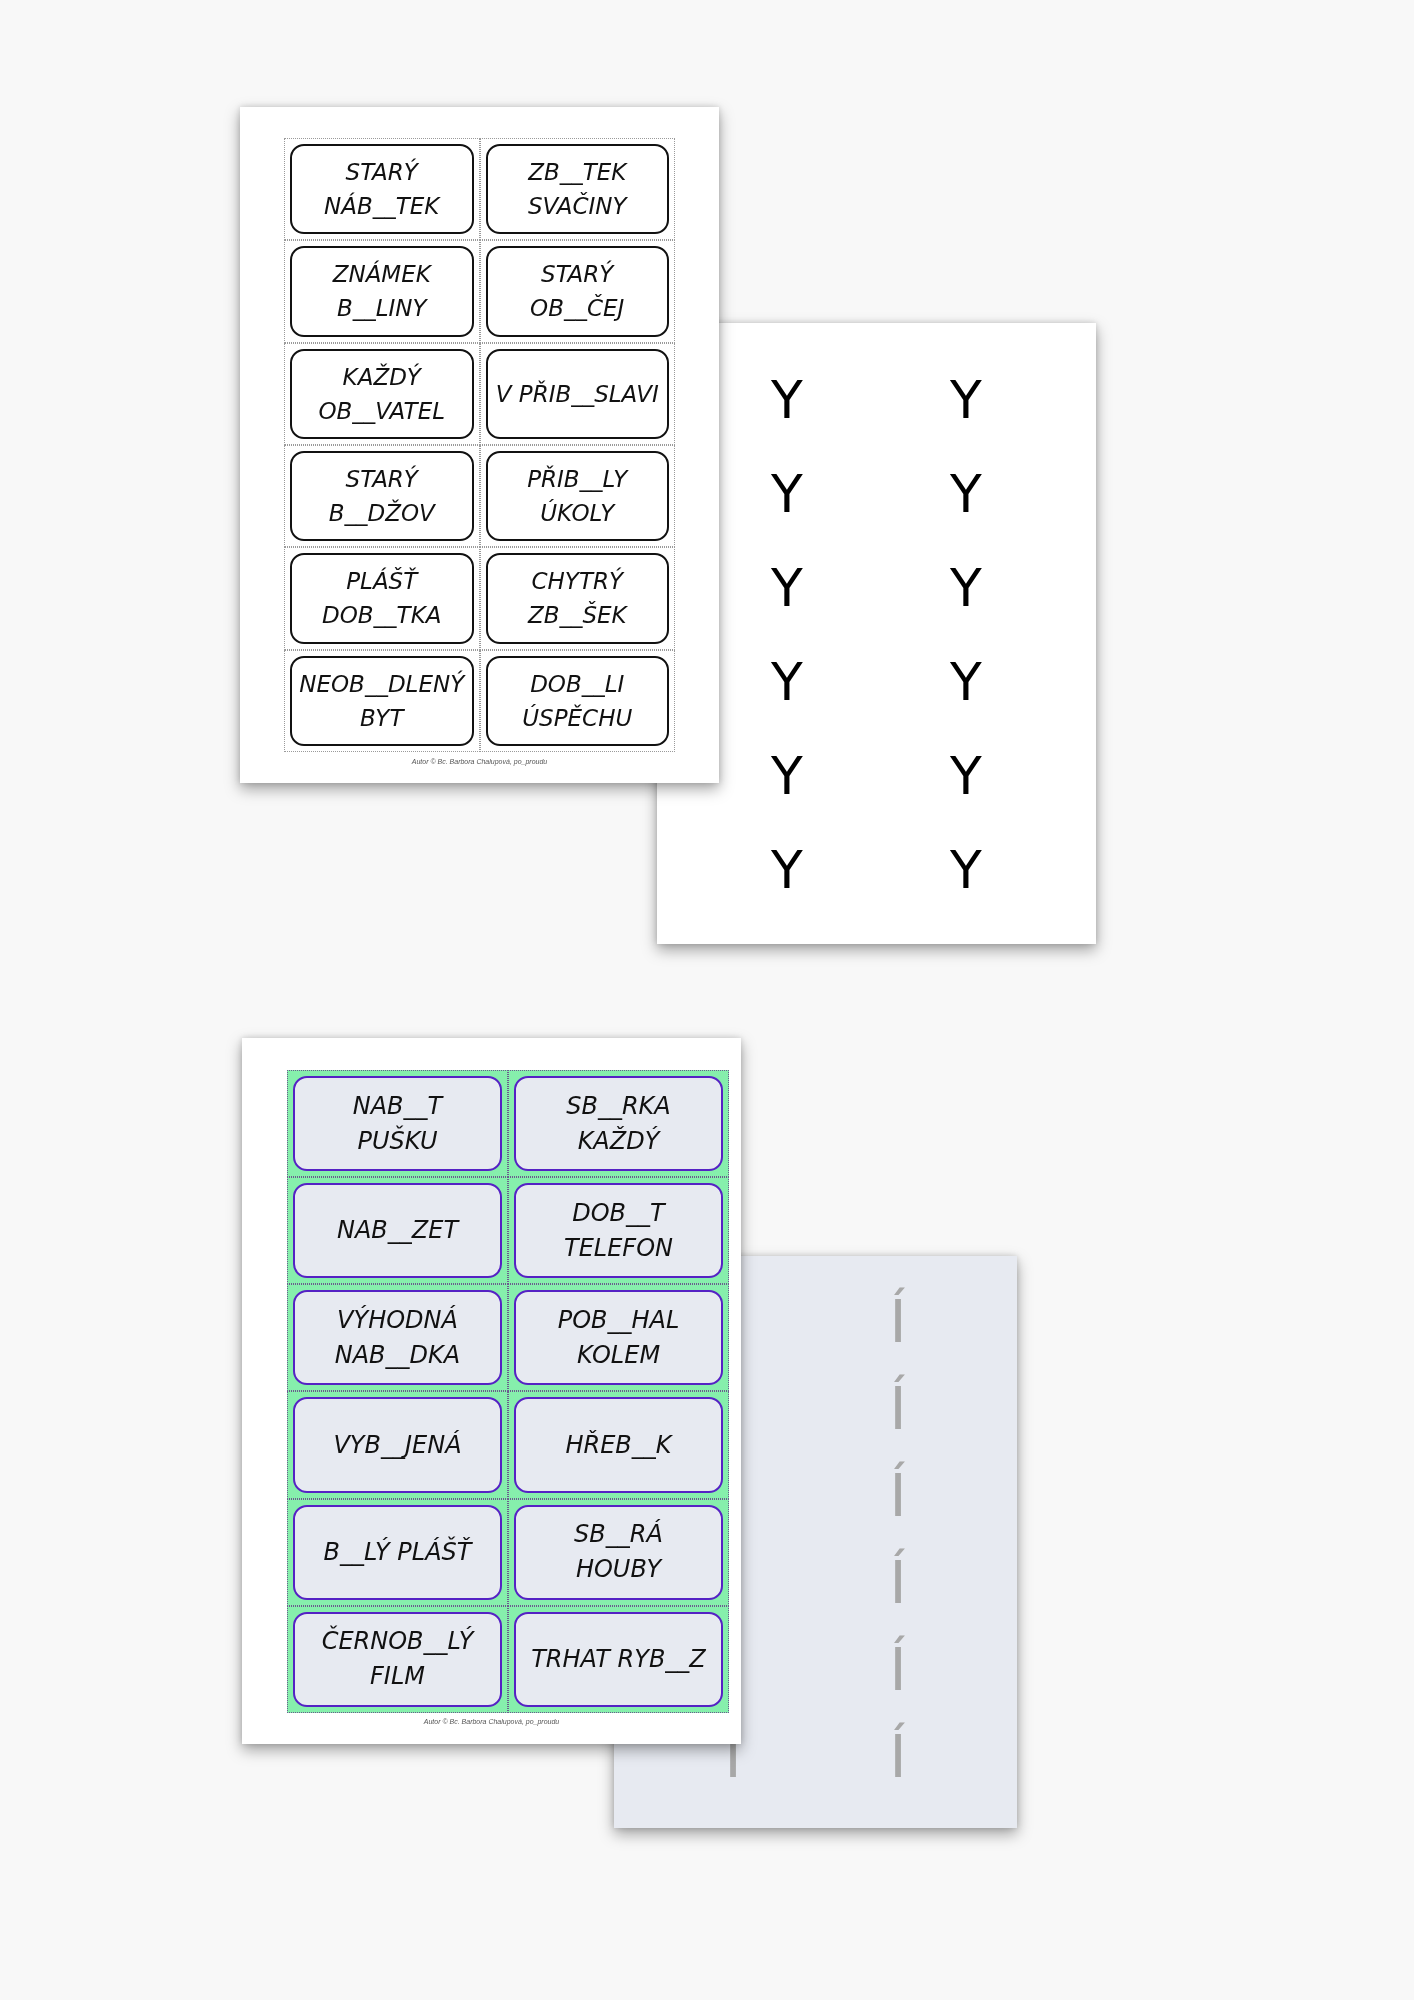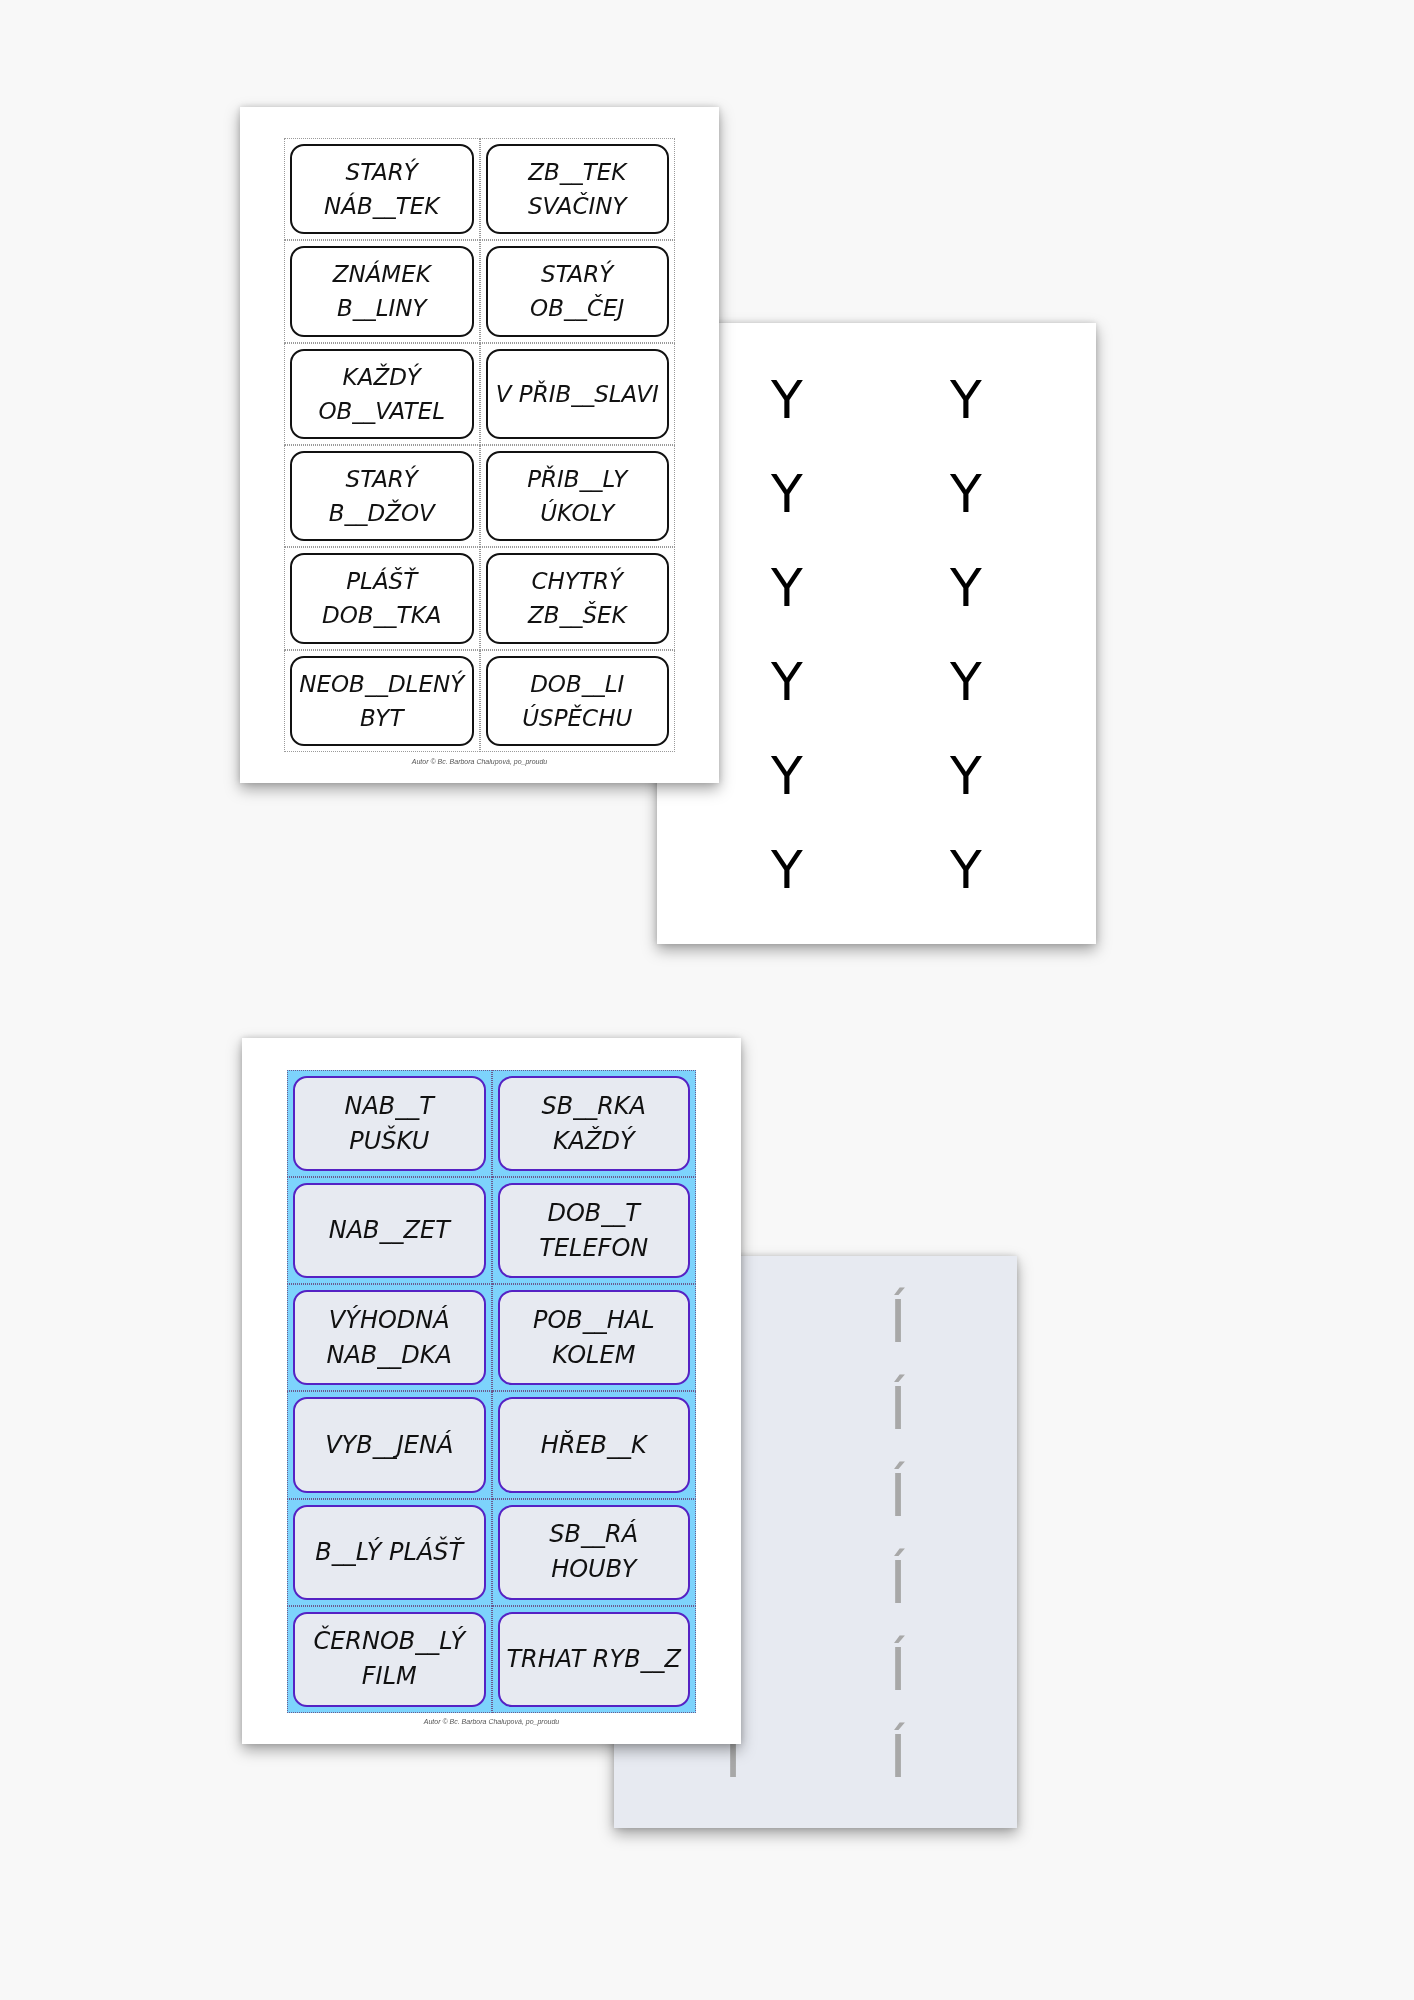--- a/index.html
+++ b/index.html
@@ -14,21 +14,21 @@
   }
   #page-y { left:657px; top:323px; width:439px; height:621px; z-index:1; }
   #page-cards1 { left:240px; top:107px; width:479px; height:676px; z-index:2; }
   #page-i { left:614px; top:1256px; width:403px; height:572px; background:#e7eaf1; z-index:1; }
   #page-cards2 { left:242px; top:1038px; width:499px; height:706px; z-index:2; }
 
   .grid {
     position:absolute; display:grid; grid-template-columns:1fr 1fr;font-style:italic;
   }
   #page-cards1 .grid { left:44px; top:31px; width:391px; height:614px; grid-template-rows:repeat(6,1fr); }
-  #page-cards2 .grid { left:45px; top:32px; width:409px; height:643px; grid-template-rows:repeat(6,1fr); background:#7dd3fc; }
+  #page-cards2 .grid { left:45px; top:32px; width:442px; height:643px; grid-template-rows:repeat(6,1fr); background:#86efac; }
 
   .cell {
     position:relative; border:1px dotted #9a9a9a; box-sizing:border-box;
   }
   .card {
     position:absolute; left:5px; right:5px; top:5px; bottom:5px;
     border:2.5px solid #111; border-radius:14px; background:#fff;
     display:flex; align-items:center; justify-content:center; text-align:center;
     box-sizing:border-box;
     font-size:23px; line-height:34px; color:#111; white-space:pre-line;

